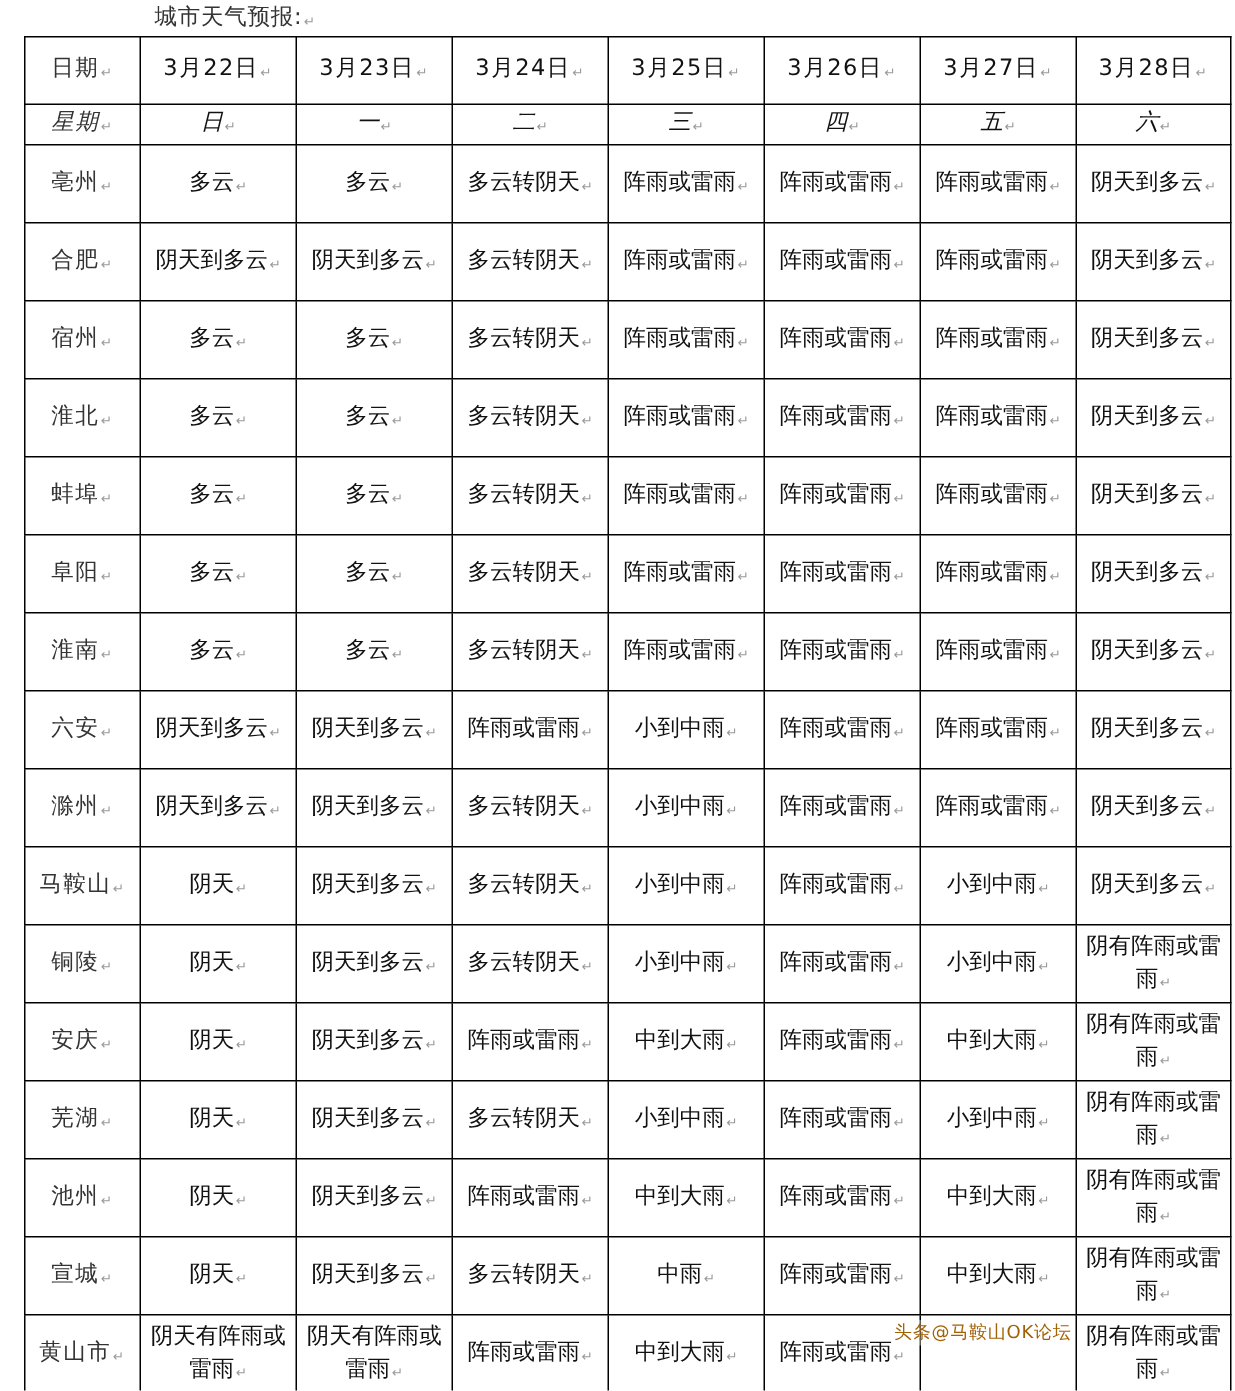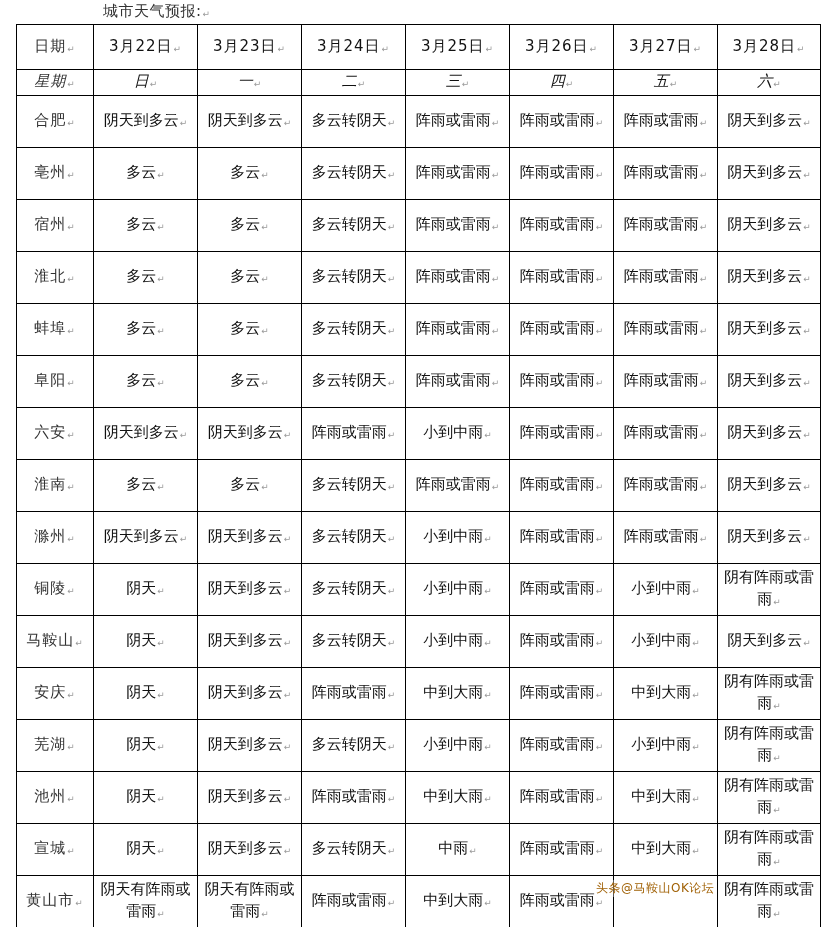--- a/index.html
+++ b/index.html
@@ -94,40 +94,40 @@
         <td class="city"><span>星期</span><span class="pm">↵</span></td>
         <td><span>日</span><span class="pm">↵</span></td>
         <td><span>一</span><span class="pm">↵</span></td>
         <td><span>二</span><span class="pm">↵</span></td>
         <td><span>三</span><span class="pm">↵</span></td>
         <td><span>四</span><span class="pm">↵</span></td>
         <td><span>五</span><span class="pm">↵</span></td>
         <td><span>六</span><span class="pm">↵</span></td>
       </tr>
       <tr class="city-row">
+        <td class="city"><span>亳州</span><span class="pm">↵</span></td>
+        <td><span>多云</span><span class="pm">↵</span></td>
+        <td><span>多云</span><span class="pm">↵</span></td>
+        <td><span>多云转阴天</span><span class="pm">↵</span></td>
+        <td><span>阵雨或雷雨</span><span class="pm">↵</span></td>
+        <td><span>阵雨或雷雨</span><span class="pm">↵</span></td>
+        <td><span>阵雨或雷雨</span><span class="pm">↵</span></td>
+        <td><span>阴天到多云</span><span class="pm">↵</span></td>
+      </tr>
+      <tr class="city-row">
         <td class="city"><span>合肥</span><span class="pm">↵</span></td>
         <td><span>阴天到多云</span><span class="pm">↵</span></td>
         <td><span>阴天到多云</span><span class="pm">↵</span></td>
         <td><span>多云转阴天</span><span class="pm">↵</span></td>
         <td><span>阵雨或雷雨</span><span class="pm">↵</span></td>
         <td><span>阵雨或雷雨</span><span class="pm">↵</span></td>
         <td><span>阵雨或雷雨</span><span class="pm">↵</span></td>
         <td><span>阴天到多云</span><span class="pm">↵</span></td>
       </tr>
       <tr class="city-row">
-        <td class="city"><span>亳州</span><span class="pm">↵</span></td>
-        <td><span>多云</span><span class="pm">↵</span></td>
-        <td><span>多云</span><span class="pm">↵</span></td>
-        <td><span>多云转阴天</span><span class="pm">↵</span></td>
-        <td><span>阵雨或雷雨</span><span class="pm">↵</span></td>
-        <td><span>阵雨或雷雨</span><span class="pm">↵</span></td>
-        <td><span>阵雨或雷雨</span><span class="pm">↵</span></td>
-        <td><span>阴天到多云</span><span class="pm">↵</span></td>
-      </tr>
-      <tr class="city-row">
         <td class="city"><span>宿州</span><span class="pm">↵</span></td>
         <td><span>多云</span><span class="pm">↵</span></td>
         <td><span>多云</span><span class="pm">↵</span></td>
         <td><span>多云转阴天</span><span class="pm">↵</span></td>
         <td><span>阵雨或雷雨</span><span class="pm">↵</span></td>
         <td><span>阵雨或雷雨</span><span class="pm">↵</span></td>
         <td><span>阵雨或雷雨</span><span class="pm">↵</span></td>
         <td><span>阴天到多云</span><span class="pm">↵</span></td>
       </tr>
       <tr class="city-row">
@@ -154,68 +154,68 @@
         <td class="city"><span>阜阳</span><span class="pm">↵</span></td>
         <td><span>多云</span><span class="pm">↵</span></td>
         <td><span>多云</span><span class="pm">↵</span></td>
         <td><span>多云转阴天</span><span class="pm">↵</span></td>
         <td><span>阵雨或雷雨</span><span class="pm">↵</span></td>
         <td><span>阵雨或雷雨</span><span class="pm">↵</span></td>
         <td><span>阵雨或雷雨</span><span class="pm">↵</span></td>
         <td><span>阴天到多云</span><span class="pm">↵</span></td>
       </tr>
       <tr class="city-row">
+        <td class="city"><span>淮南</span><span class="pm">↵</span></td>
+        <td><span>多云</span><span class="pm">↵</span></td>
+        <td><span>多云</span><span class="pm">↵</span></td>
+        <td><span>多云转阴天</span><span class="pm">↵</span></td>
+        <td><span>阵雨或雷雨</span><span class="pm">↵</span></td>
+        <td><span>阵雨或雷雨</span><span class="pm">↵</span></td>
+        <td><span>阵雨或雷雨</span><span class="pm">↵</span></td>
+        <td><span>阴天到多云</span><span class="pm">↵</span></td>
+      </tr>
+      <tr class="city-row">
         <td class="city"><span>六安</span><span class="pm">↵</span></td>
         <td><span>阴天到多云</span><span class="pm">↵</span></td>
         <td><span>阴天到多云</span><span class="pm">↵</span></td>
         <td><span>阵雨或雷雨</span><span class="pm">↵</span></td>
         <td><span>小到中雨</span><span class="pm">↵</span></td>
         <td><span>阵雨或雷雨</span><span class="pm">↵</span></td>
         <td><span>阵雨或雷雨</span><span class="pm">↵</span></td>
         <td><span>阴天到多云</span><span class="pm">↵</span></td>
       </tr>
       <tr class="city-row">
-        <td class="city"><span>淮南</span><span class="pm">↵</span></td>
-        <td><span>多云</span><span class="pm">↵</span></td>
-        <td><span>多云</span><span class="pm">↵</span></td>
-        <td><span>多云转阴天</span><span class="pm">↵</span></td>
-        <td><span>阵雨或雷雨</span><span class="pm">↵</span></td>
-        <td><span>阵雨或雷雨</span><span class="pm">↵</span></td>
-        <td><span>阵雨或雷雨</span><span class="pm">↵</span></td>
-        <td><span>阴天到多云</span><span class="pm">↵</span></td>
-      </tr>
-      <tr class="city-row">
         <td class="city"><span>滁州</span><span class="pm">↵</span></td>
         <td><span>阴天到多云</span><span class="pm">↵</span></td>
         <td><span>阴天到多云</span><span class="pm">↵</span></td>
         <td><span>多云转阴天</span><span class="pm">↵</span></td>
         <td><span>小到中雨</span><span class="pm">↵</span></td>
         <td><span>阵雨或雷雨</span><span class="pm">↵</span></td>
         <td><span>阵雨或雷雨</span><span class="pm">↵</span></td>
         <td><span>阴天到多云</span><span class="pm">↵</span></td>
       </tr>
       <tr class="city-row">
+        <td class="city"><span>马鞍山</span><span class="pm">↵</span></td>
+        <td><span>阴天</span><span class="pm">↵</span></td>
+        <td><span>阴天到多云</span><span class="pm">↵</span></td>
+        <td><span>多云转阴天</span><span class="pm">↵</span></td>
+        <td><span>小到中雨</span><span class="pm">↵</span></td>
+        <td><span>阵雨或雷雨</span><span class="pm">↵</span></td>
+        <td><span>小到中雨</span><span class="pm">↵</span></td>
+        <td><span>阴天到多云</span><span class="pm">↵</span></td>
+      </tr>
+      <tr class="city-row">
         <td class="city"><span>铜陵</span><span class="pm">↵</span></td>
         <td><span>阴天</span><span class="pm">↵</span></td>
         <td><span>阴天到多云</span><span class="pm">↵</span></td>
         <td><span>多云转阴天</span><span class="pm">↵</span></td>
         <td><span>小到中雨</span><span class="pm">↵</span></td>
         <td><span>阵雨或雷雨</span><span class="pm">↵</span></td>
         <td><span>小到中雨</span><span class="pm">↵</span></td>
         <td><span>阴有阵雨或雷雨</span><span class="pm">↵</span></td>
-      </tr>
-      <tr class="city-row">
-        <td class="city"><span>马鞍山</span><span class="pm">↵</span></td>
-        <td><span>阴天</span><span class="pm">↵</span></td>
-        <td><span>阴天到多云</span><span class="pm">↵</span></td>
-        <td><span>多云转阴天</span><span class="pm">↵</span></td>
-        <td><span>小到中雨</span><span class="pm">↵</span></td>
-        <td><span>阵雨或雷雨</span><span class="pm">↵</span></td>
-        <td><span>小到中雨</span><span class="pm">↵</span></td>
-        <td><span>阴天到多云</span><span class="pm">↵</span></td>
       </tr>
       <tr class="city-row">
         <td class="city"><span>安庆</span><span class="pm">↵</span></td>
         <td><span>阴天</span><span class="pm">↵</span></td>
         <td><span>阴天到多云</span><span class="pm">↵</span></td>
         <td><span>阵雨或雷雨</span><span class="pm">↵</span></td>
         <td><span>中到大雨</span><span class="pm">↵</span></td>
         <td><span>阵雨或雷雨</span><span class="pm">↵</span></td>
         <td><span>中到大雨</span><span class="pm">↵</span></td>
         <td><span>阴有阵雨或雷雨</span><span class="pm">↵</span></td>

